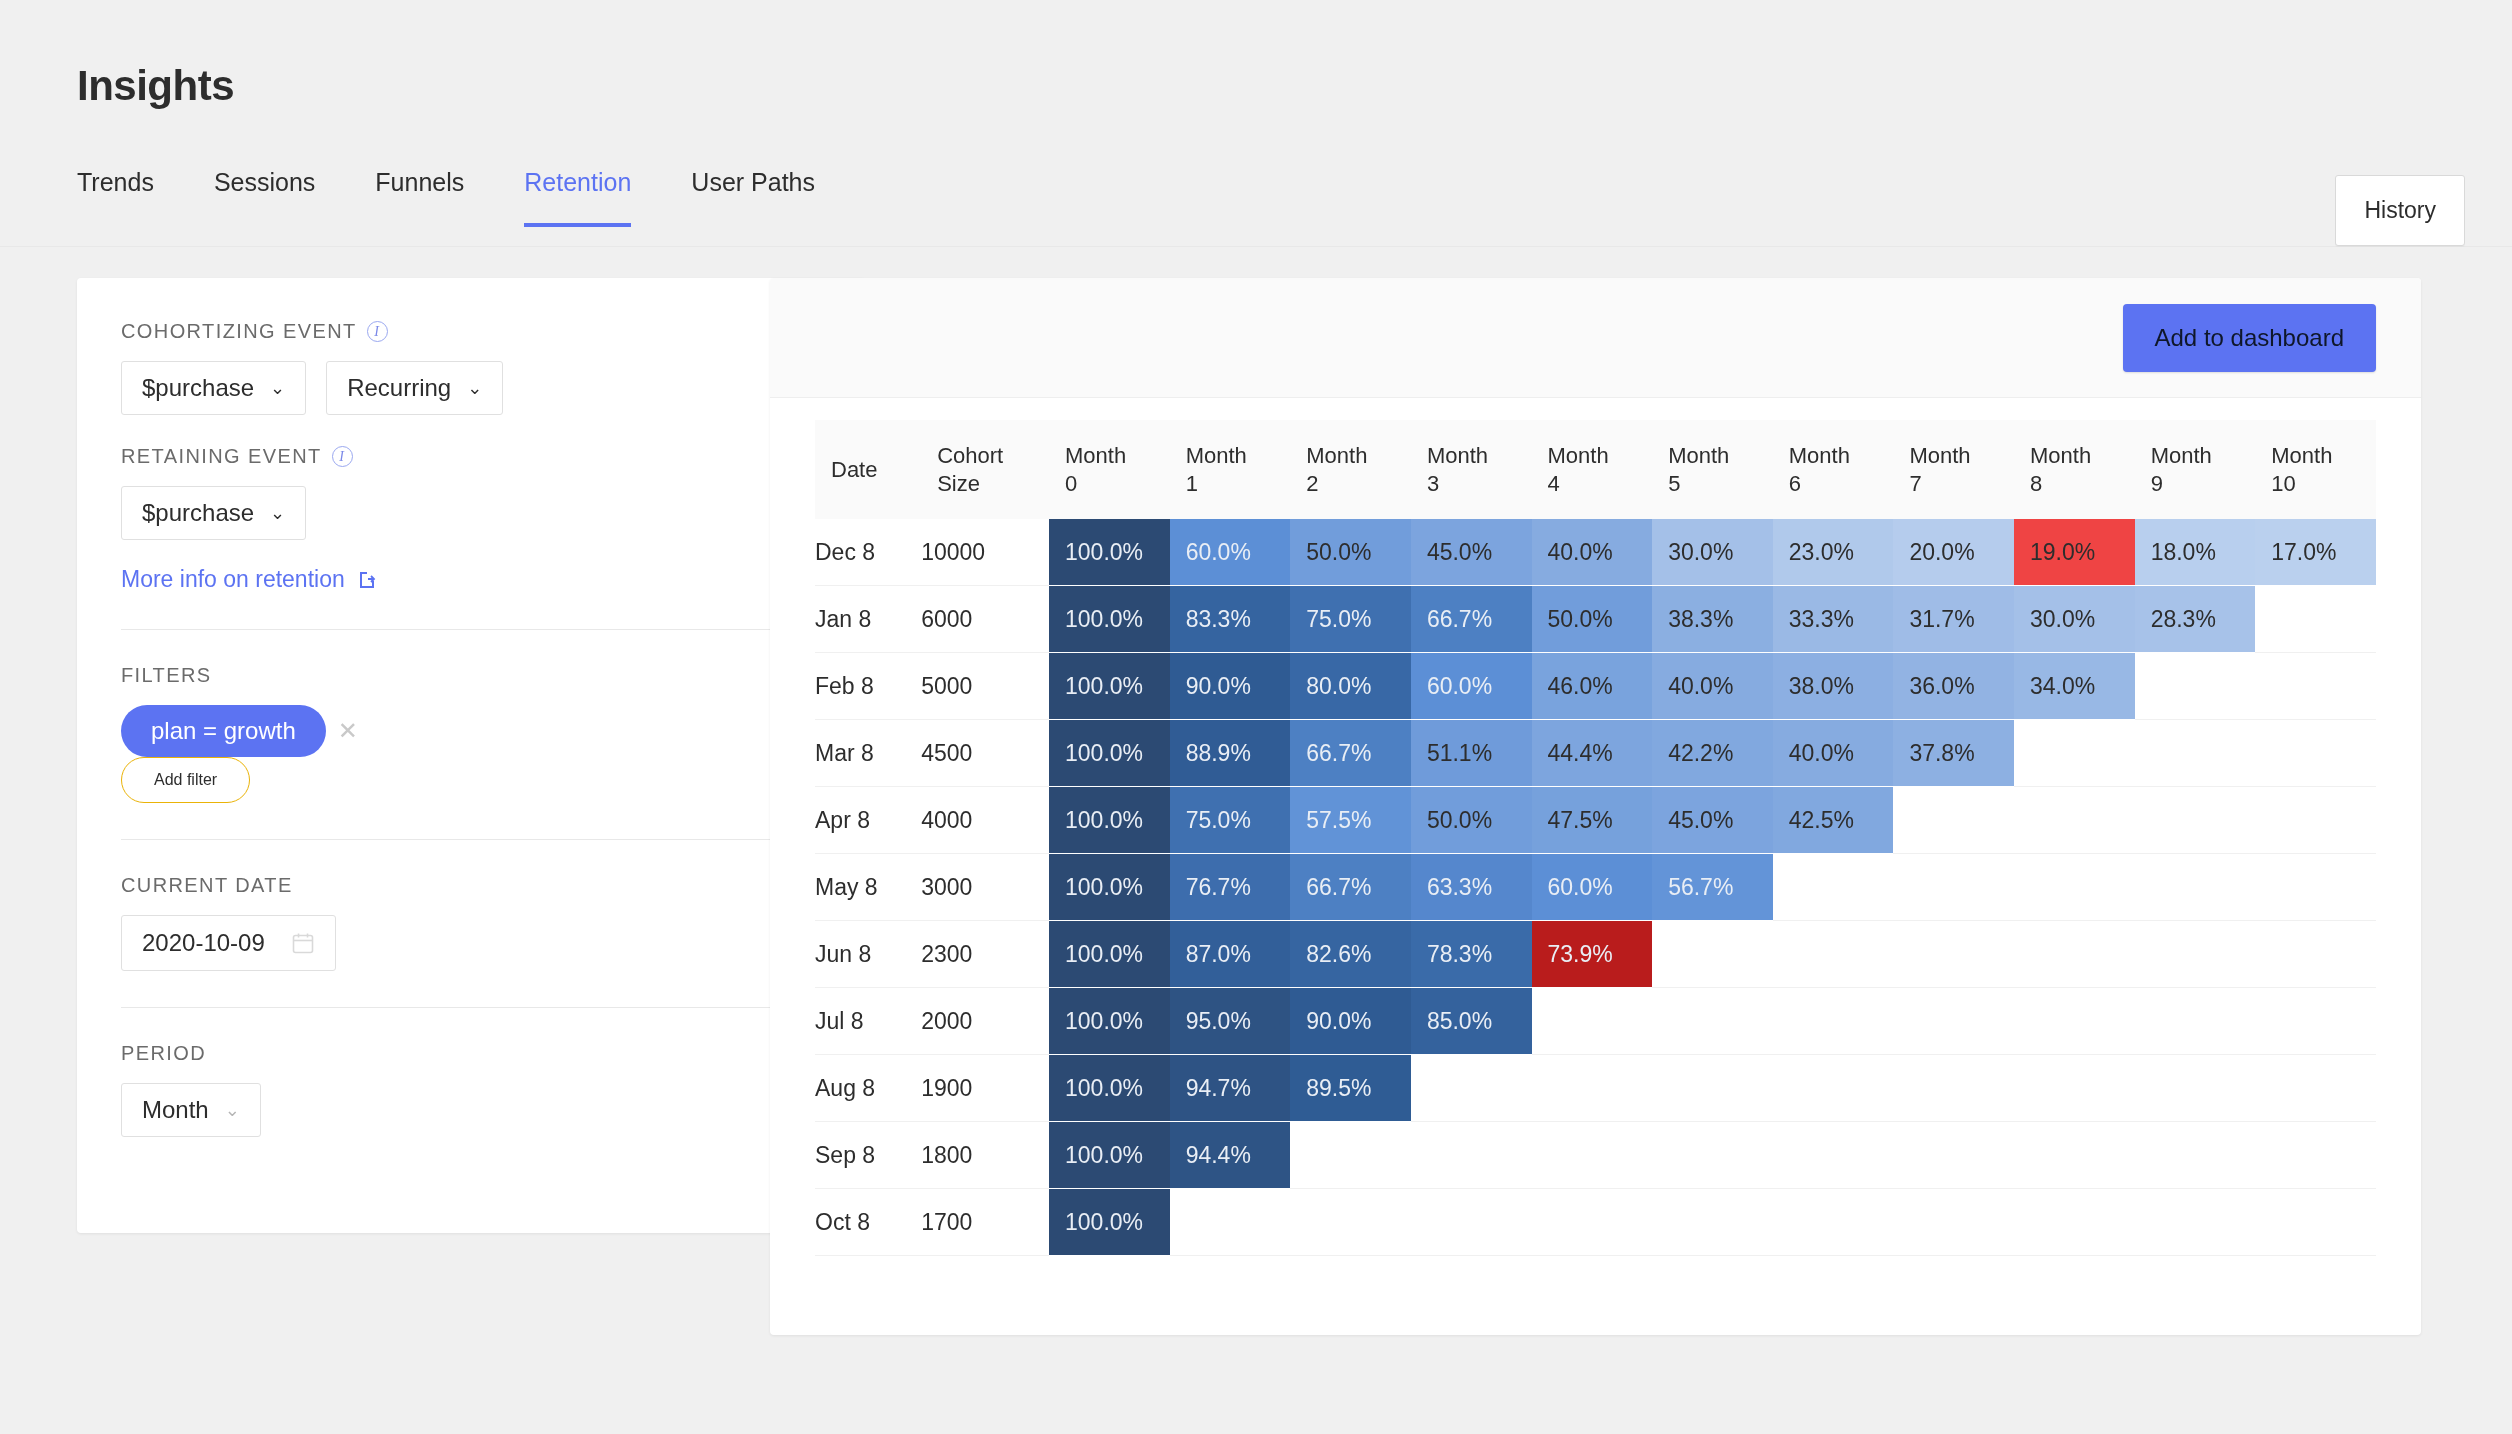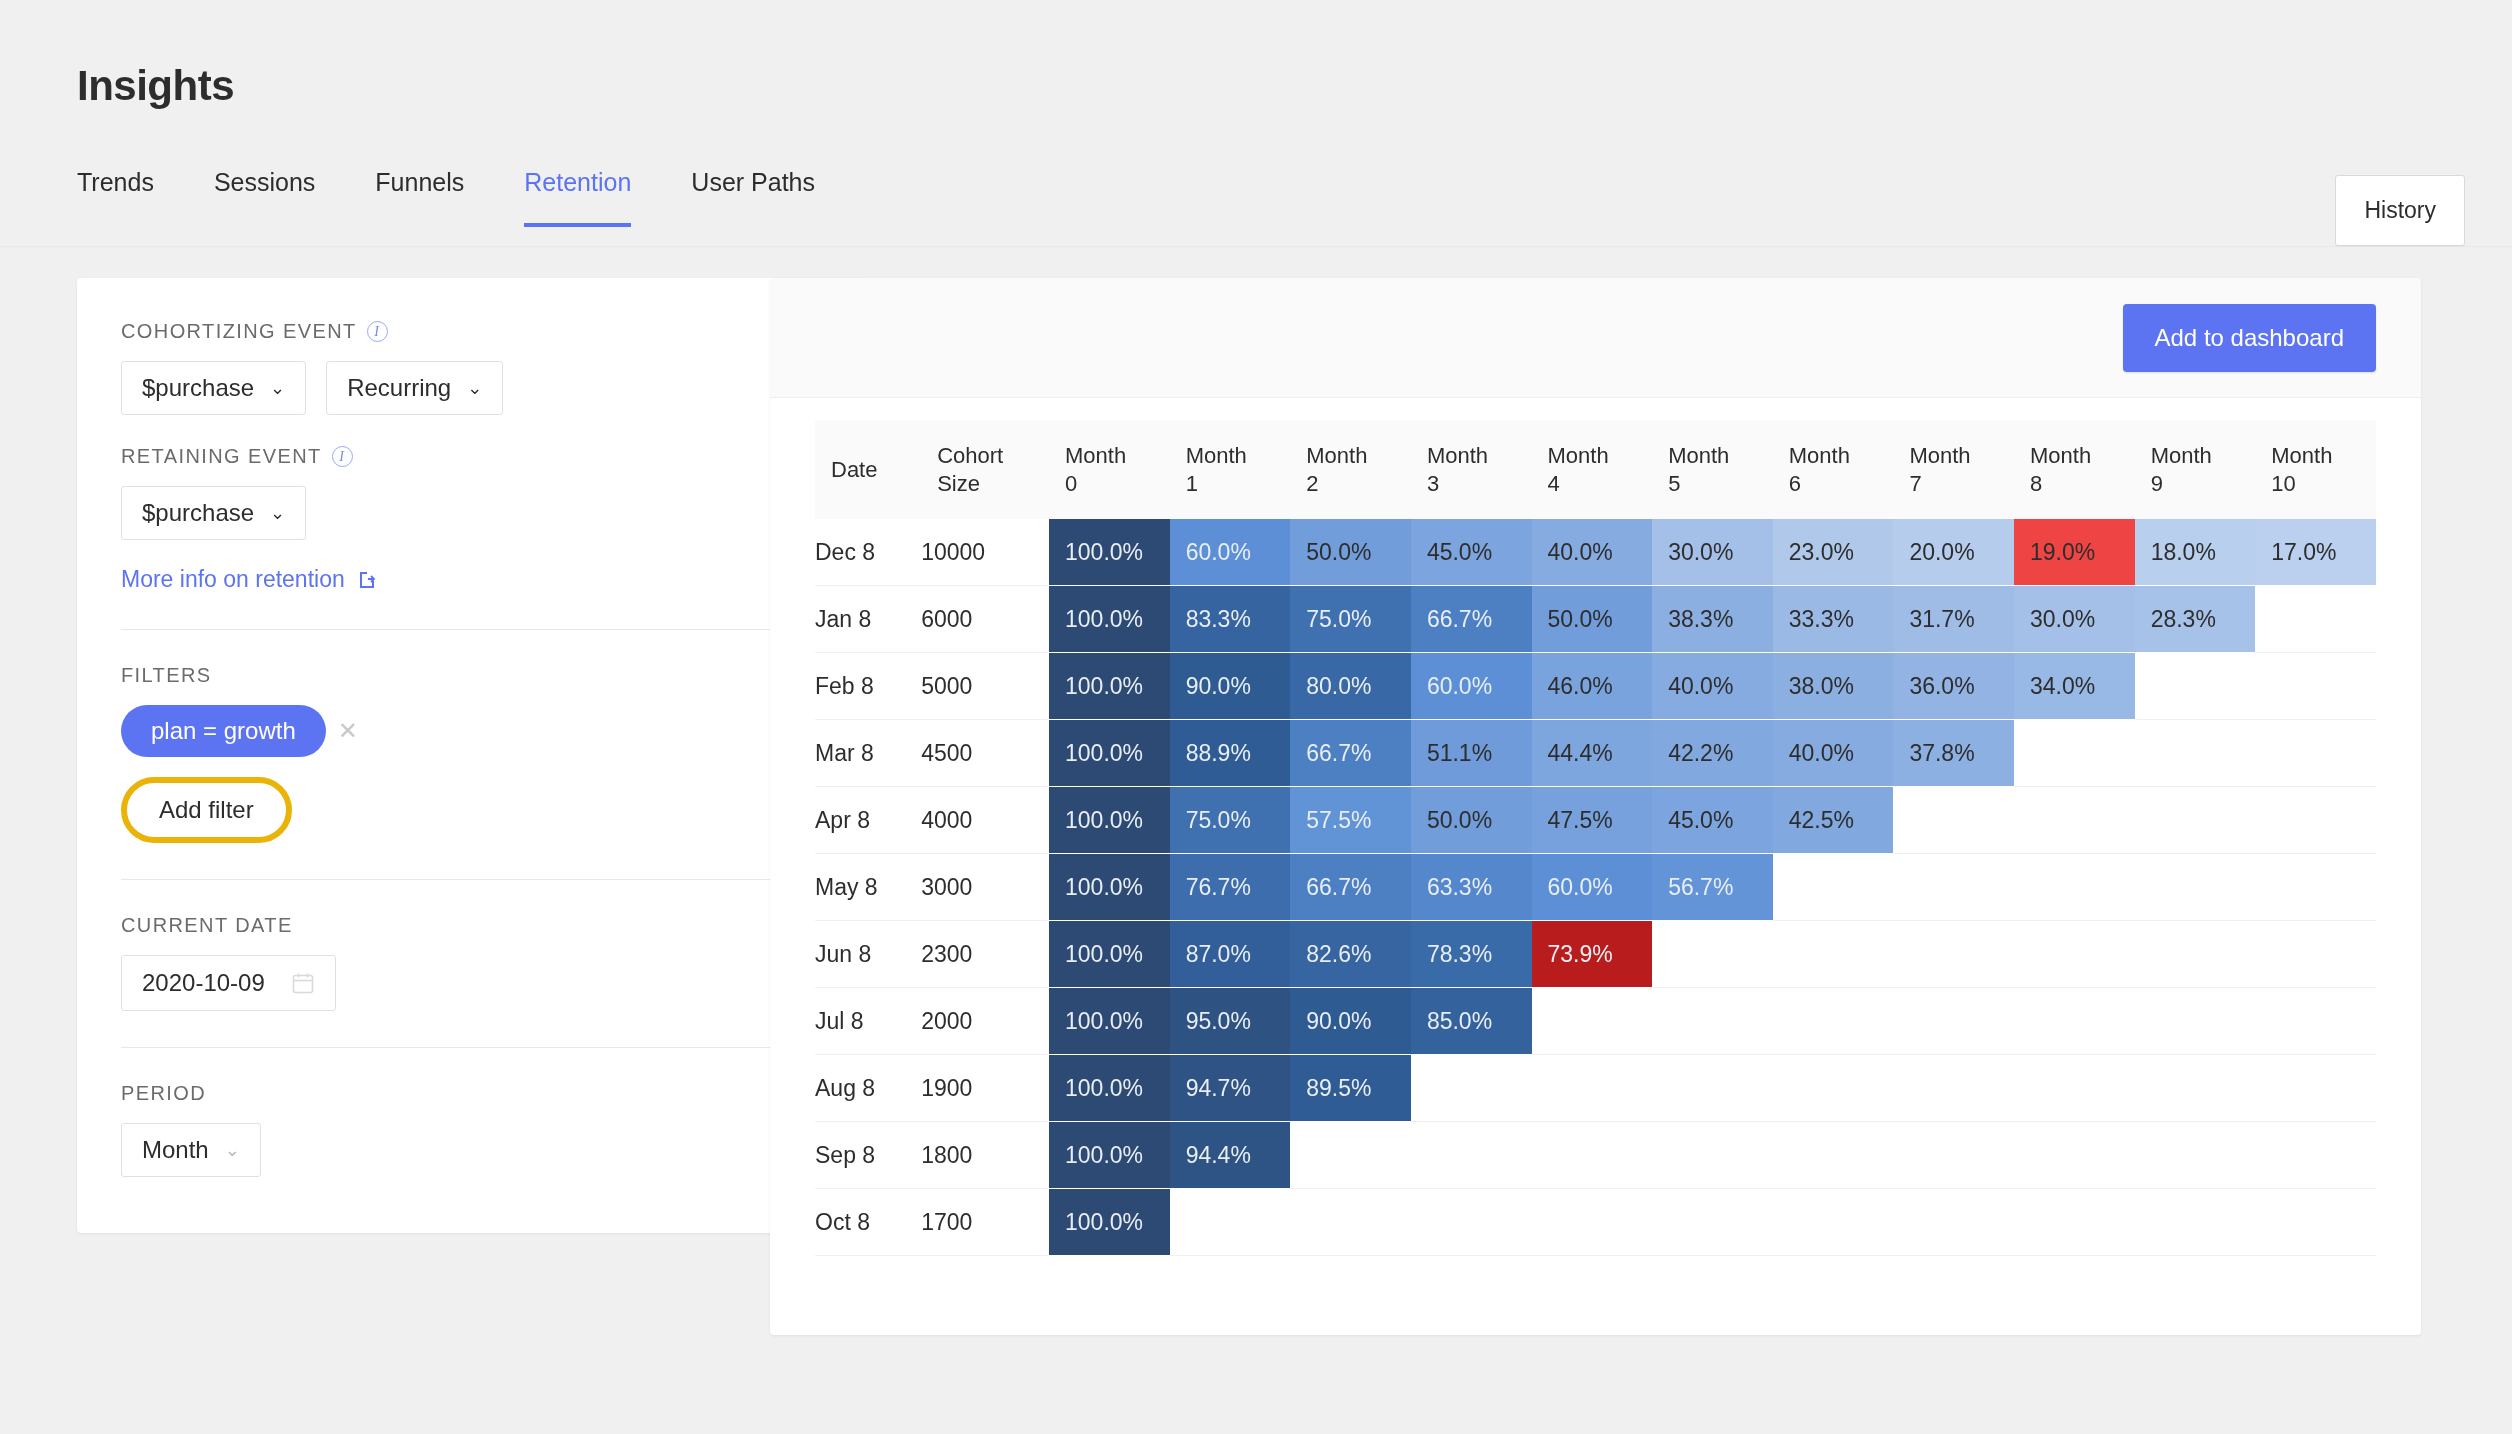--- a/index.html
+++ b/index.html
@@ -78,23 +78,23 @@
   }
   .blk { padding: 34px 44px 0 44px; }
   .filter-pill {
     display: inline-flex; align-items: center; justify-content: center;
     background: #5c73f2; color: #ffffff; border-radius: 999px;
     padding: 12px 30px; font-size: 24px; cursor: pointer;
   }
   .pill-row { display: flex; align-items: center; gap: 12px; margin-top: 18px; }
   .pill-x { color: #c9c9c9; font-size: 24px; cursor: pointer; }
   .add-filter {
-    display: inline-block; margin-top: 20px;
-    background: #fff; border: 6px solid #eab308; border-radius: 999px;
-    padding: 13px 32px; font-size: 24px; color: #2d2d2d; cursor: pointer;
+    display: inline-block; 
+    background: #fff; border: 1px solid #eab308; border-radius: 999px;
+    padding: 13px 32px; font-size: 16px; color: #2d2d2d; cursor: pointer;
   }
   .date-box {
     margin-top: 18px; display: inline-flex; align-items: center; gap: 26px;
     background: #fff; border: 1px solid #e0e0e0; border-radius: 3px;
     padding: 13px 20px; font-size: 24px; color: #2d2d2d; cursor: pointer;
   }
   .cal-icon { width: 24px; height: 24px; }
 
   
   .main-panel {
@@ -102,21 +102,21 @@
     width: 1651px; height: 1057px;
     background: #ffffff; border-radius: 4px;
     box-shadow: 0 1px 3px rgba(0,0,0,0.07);
   }
   .panel-top {
     height: 120px; background: #fafafa; border-bottom: 1px solid #eeeeee;
     border-radius: 4px 4px 0 0; display: flex; align-items: center;
     justify-content: flex-end; padding-right: 45px;
   }
   .primary-btn {
-    background: #5c73f2; color: #ffffff; border: none; border-radius: 4px;
+    background: #5c73f2; color: #0f172a; border: none; border-radius: 4px;
     padding: 20px 32px; font-size: 24px; cursor: pointer;
     box-shadow: 0 1px 2px rgba(0,0,0,0.12);
     font-family: "Liberation Sans", sans-serif;
   }
   .table-wrap { padding: 22px 45px 0 45px; }
   table.retention { width: 100%; border-collapse: collapse; table-layout: fixed; }
   table.retention th {
     background: #fafafa; font-size: 22px; font-weight: 400; color: #2d2d2d;
     text-align: left; padding: 22px 0 22px 16px; vertical-align: middle;
     line-height: 1.25; white-space: normal;

